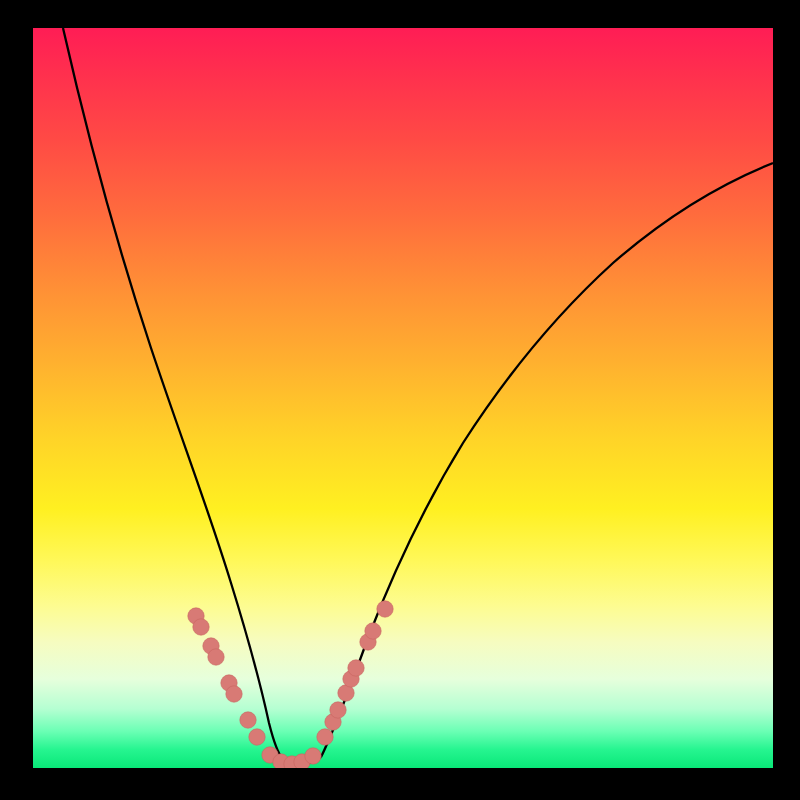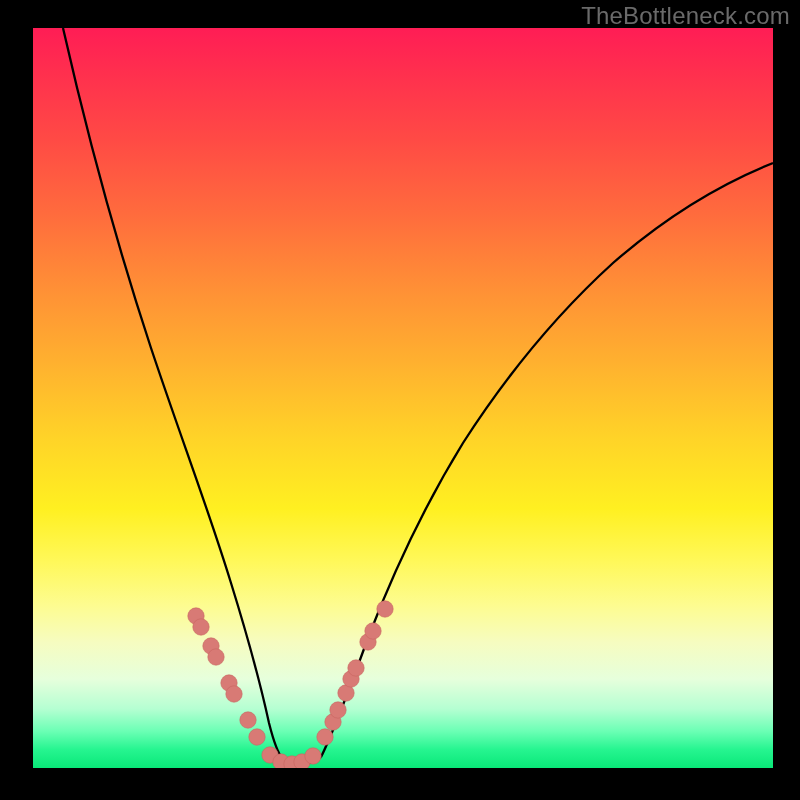--- a/index.html
+++ b/index.html
@@ -116,14 +116,13 @@
         <circle cx="313" cy="665" r="8.2"></circle>
         <circle cx="318" cy="651" r="8.2"></circle>
         <circle cx="323" cy="640" r="8.2"></circle>
         <circle cx="335" cy="614" r="8.2"></circle>
         <circle cx="340" cy="603" r="8.2"></circle>
         <circle cx="352" cy="581" r="8.2"></circle>
       </g>
     </svg>
   </div>
 
-  <div class="watermark">TheBottleneck.com</div>
 </div>
 
 </body></html>

